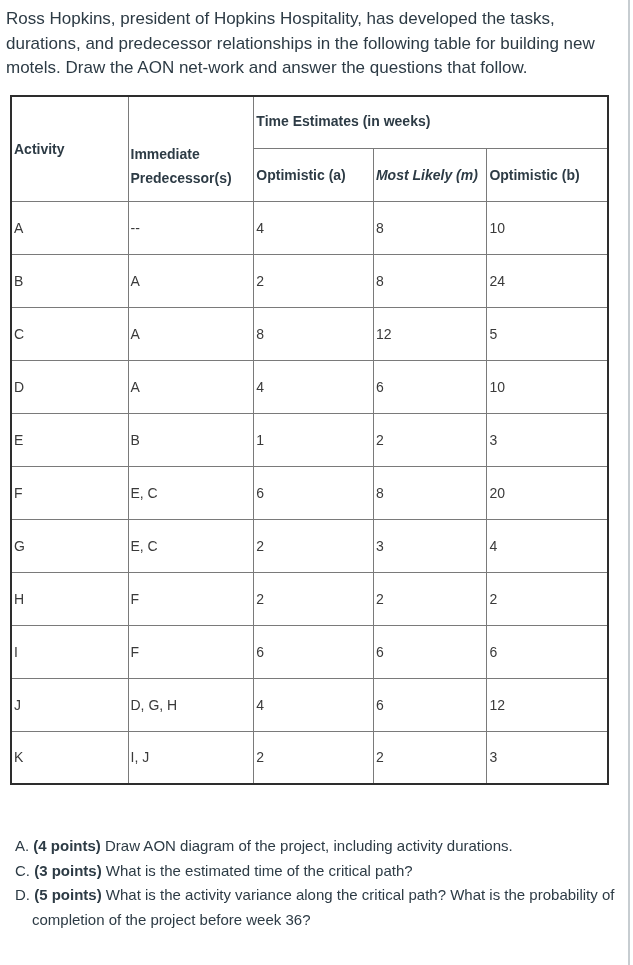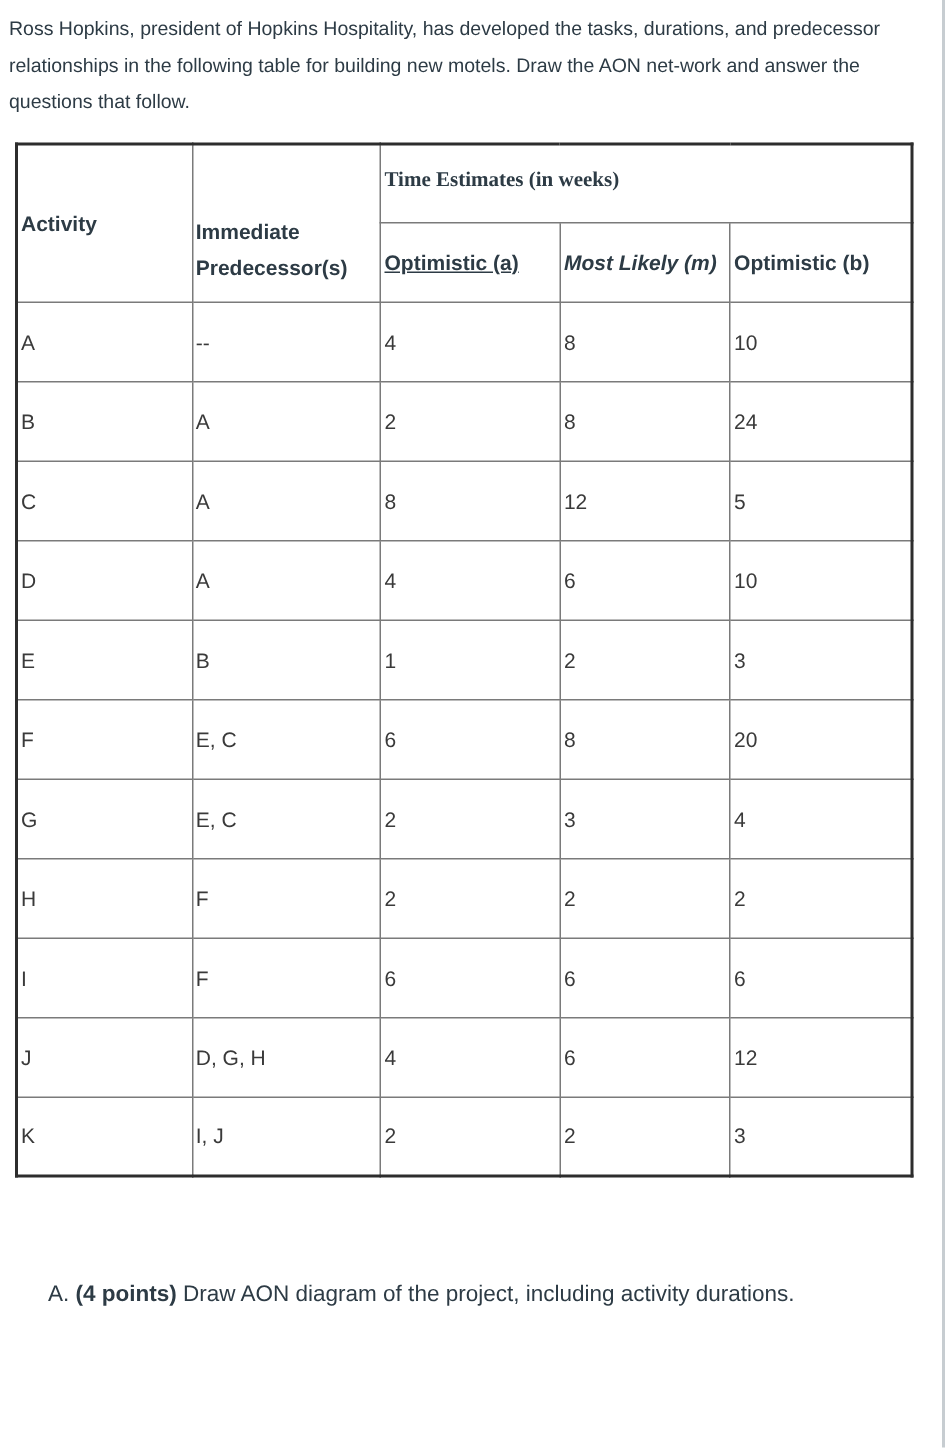--- a/index.html
+++ b/index.html
@@ -7,50 +7,50 @@
     width: 633px; height: 965px; position: relative; overflow: hidden;
     font-family: "Liberation Sans", "DejaVu Sans", sans-serif;
     color: #2d3b45;
   }
   .right-rule {
     position: absolute; left: 628px; top: 0; width: 2px; height: 965px;
     background: #c7cdd1;
   }
   .intro {
     position: absolute; left: 6px; top: 7px; width: 610px;
-    font-size: 13px; line-height: 24.5px; margin: 0;
+    font-size: 17px; line-height: 24.5px; margin: 0;
   }
   table.activities {
     position: absolute; left: 10px; top: 95px;
     width: 599px; border-collapse: collapse;
     border: 2px solid #2d2d2d;
     font-size: 14px;
   }
   table.activities td, table.activities th {
     border: 1px solid #7a7a7a;
     padding: 0 0 0 2px;
     text-align: left; vertical-align: middle;
     font-weight: normal;
   }
   table.activities th { font-weight: bold; color: #2d3b45; }
   .th-activity { width: 114px; margin-left: 24px; }
   .th-pred { width: 123px; }
-  .th-opt { width: 117px; text-decoration: underline; }
+  .th-opt { width: 117px; }
   .th-ml { width: 111px; font-style: italic; }
   .th-pess { width: 118px; }
   .hdr-row-1 { height: 52px; }
   .hdr-row-2 { height: 53px; }
-  .hdr-row-1 th.time-group { vertical-align: top; padding-top: 16px; font-family: Liberation Serif, serif; }
+  .hdr-row-1 th.time-group { vertical-align: top; padding-top: 16px; }
   .th-activity, .th-pred { vertical-align: middle; }
   .th-pred-label { display: block; line-height: 24px; margin-top: 35px; }
   tr.body-row { height: 53px; }
   tr.body-row td { font-size: 14px; color: #3a3a3a; }
   .questions {
     position: absolute; left: 15px; top: 834px; width: 600px;
-    font-size: 15px; line-height: 24.5px; margin: 17px; padding: 0;
+    font-size: 15px; line-height: 24.5px; margin: 0; padding: 0;
     list-style: none;
   }
   .questions li { padding-left: 17px; text-indent: -17px; }
   .questions b { font-weight: bold; }
 </style>
 </head>
 <body>
 
 <div class="right-rule"></div>
 
@@ -151,13 +151,23 @@
     </tr>
   </tbody>
 </table>
 
 <ol class="questions">
   <li>
     <span>A.</span>
     <b>(4 points)</b>
     <span>Draw AON diagram of the project, including activity durations.</span>
   </li>
+  <li>
+    <span>C.</span>
+    <b>(3 points)</b>
+    <span>What is the estimated time of the critical path?</span>
+  </li>
+  <li>
+    <span>D.</span>
+    <b>(5 points)</b>
+    <span>What is the activity variance along the critical path? What is the probability of completion of the project before week 36?</span>
+  </li>
 </ol>
 
 </body></html>

